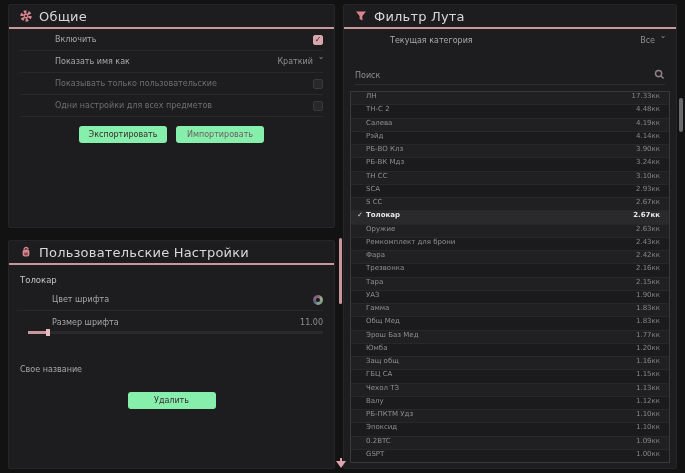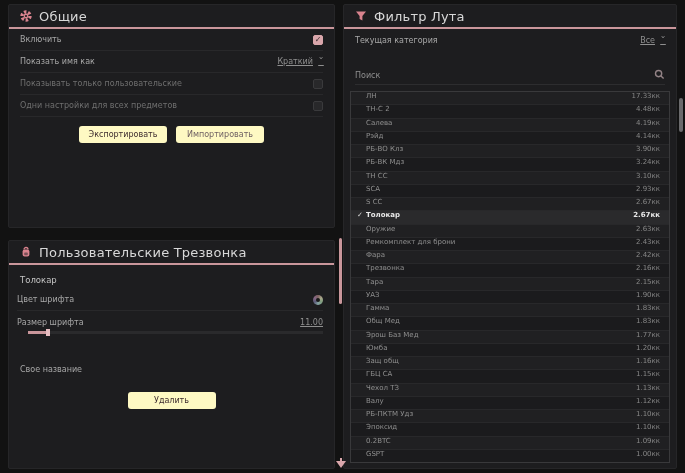--- a/index.html
+++ b/index.html
@@ -24,36 +24,36 @@
   .accent-line { height:2px; background:#c9969b; width:100%; }
   .hicon { width:12px; height:12px; flex:0 0 auto; display:flex; align-items:center; justify-content:center; }
 
   
   .rows { padding:0 11px; }
   .s-row {
     height:22px; display:flex; align-items:center; justify-content:space-between;
     border-bottom:1px solid #28282a; font-size:8px;
   }
   .s-row:last-of-type { border-bottom:none;gap:35px; }
-  .lbl { color:#a8a8a8; }
+  .lbl { color:#a8a8a8;margin-left:35px; }
   .lbl.dim { color:#6f6f6f; }
-  .rt { display:flex; align-items:center; gap:6px; color:#8f8f8f; font-size:8px;text-decoration:underline; }
+  .rt { display:flex; align-items:center; gap:6px; color:#8f8f8f; font-size:8px; }
   .chev { font-size:8px; color:#8f8f8f; transform:scaleX(1.4); }
 
   .checkbox {
     width:10px; height:10px; border-radius:2px;
     background:#28282a; border:1px solid #3a3a3c;
     display:flex; align-items:center; justify-content:center;
     font-size:8px; line-height:1; color:#3a2a2c;
   }
   .checkbox.checked { background:#d9a6ab; border-color:#d9a6ab; }
 
   .btn-row { display:flex; justify-content:center; gap:9px; margin-top:9px; }
   .btn {
-    background:#fef9c3; border:none; border-radius:3px;
+    background:#86efac; border:none; border-radius:3px;
     font-family:inherit; font-size:8px; padding:4px 0; width:88px;
     color:#3c2b2e; cursor:pointer;
   }
   .btn.secondary { color:#6e5f62; }
 
   
   .item-name { font-size:8.5px; color:#c3c3c3; padding:10px 11px 4px 11px; }
   .sub { padding-left:8px; }
   .slider-wrap { padding:0 11px 0 19px; margin-top:-2px; }
   .slider-track { position:relative; height:3px; background:#2a2a2c; width:100%; }
@@ -172,21 +172,21 @@
 
 <section class="panel" style="left:8px; top:240px; width:327px; height:229px;">
   <div class="panel-header">
     <span class="hicon">
       <svg width="12" height="12" viewBox="0 0 12 12">
         <path d="M4 3.5 a2 2 0 0 1 4 0" fill="none" stroke="#d9838e" stroke-width="1.3"></path>
         <rect x="2.6" y="3.6" width="6.8" height="7" rx="2" fill="#d9838e"></rect>
         <rect x="4.2" y="6.6" width="3.6" height="2.6" rx="0.8" fill="#1d1d1f" opacity="0.5"></rect>
       </svg>
     </span>
-    <span class="panel-title">Пользовательские Трезвонка</span>
+    <span class="panel-title">Пользовательские Настройки</span>
   </div>
   <div class="accent-line"></div>
 
   <div class="item-name">Толокар</div>
 
   <div class="rows sub">
     <div class="s-row">
       <span class="lbl">Цвет шрифта</span>
       <span class="color-wheel"></span>
     </div>

